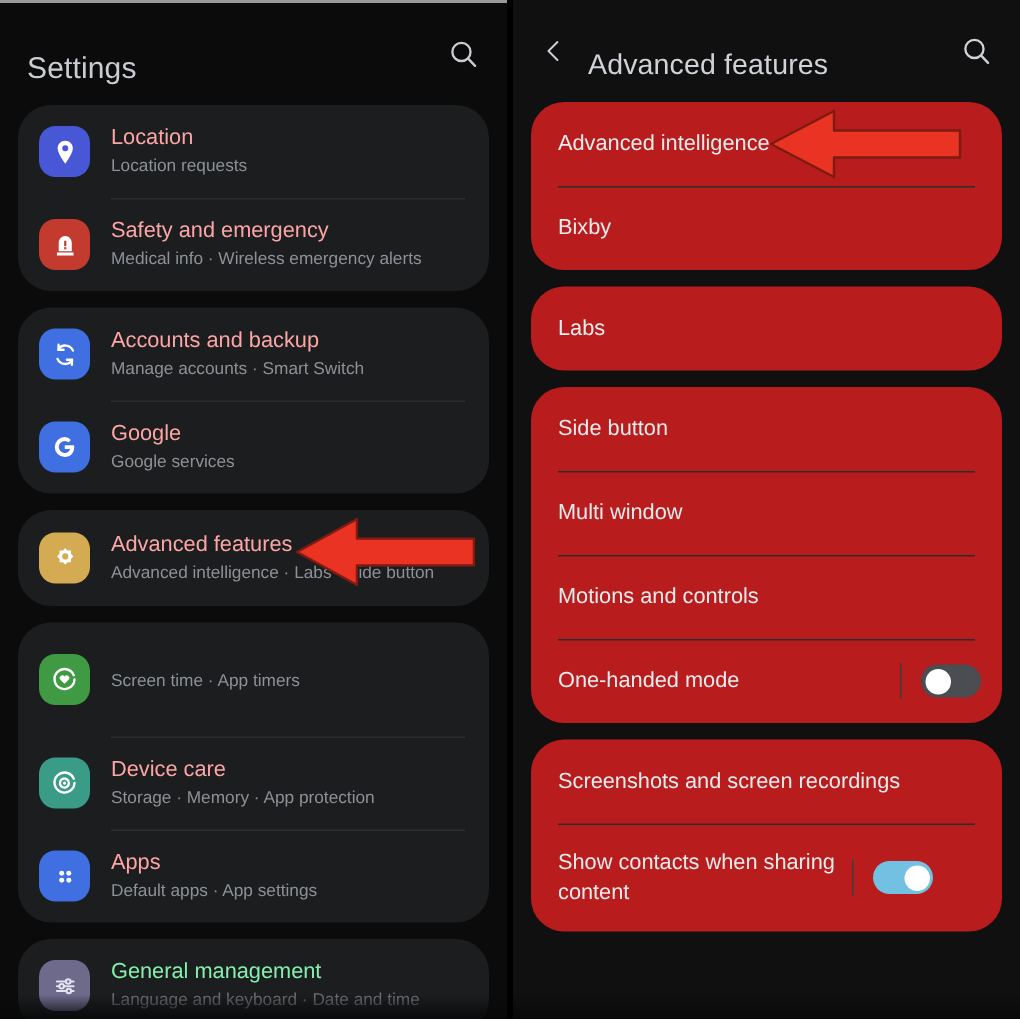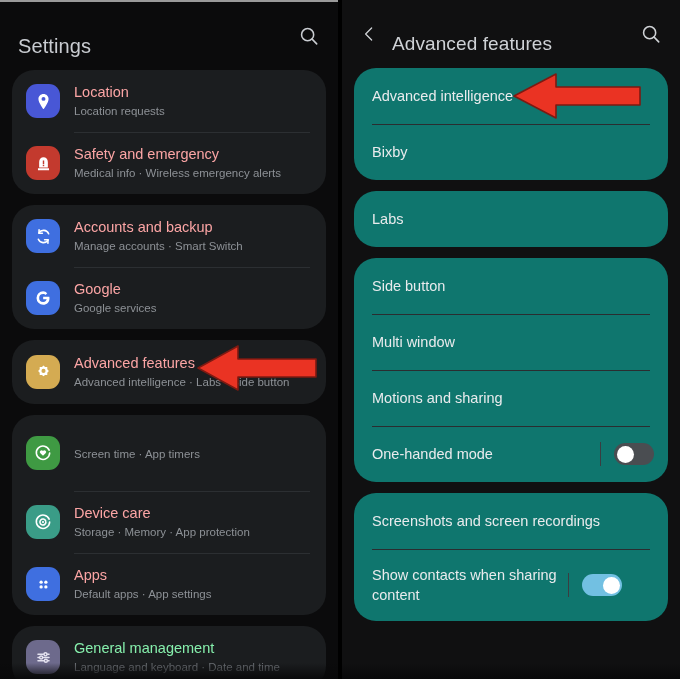--- a/index.html
+++ b/index.html
@@ -56,21 +56,21 @@
   .icon-back   { width: 18px; height: 22px; display:block; }
 
   
   .cards { padding: 0 12px; }
   .card {
     background: #1b1d1f;
     border-radius: 22px;
     margin-bottom: 11px;
     overflow: hidden;
   }
-  .panel-right .card { background: #0f766e; }
+  .panel-right .card { background: #b91c1c; }
 
   
   .row {
     display: flex;
     align-items: center;
     padding: 11px 16px 11px 14px;
     position: relative;
     min-height: 62px;
   }
   .row + .row::before {
@@ -370,21 +370,21 @@
       </div>
 
       <div class="card">
         <div class="rrow">
           <span class="rrow-label">Side button</span>
         </div>
         <div class="rrow">
           <span class="rrow-label">Multi window</span>
         </div>
         <div class="rrow">
-          <span class="rrow-label">Motions and sharing</span>
+          <span class="rrow-label">Motions and controls</span>
         </div>
         <div class="rrow">
           <span class="rrow-label">One-handed mode</span>
           <span class="tgl-wrap">
             <span class="tgl-div"></span>
             <span class="tgl off">
               <span class="knob"></span>
             </span>
           </span>
         </div>

